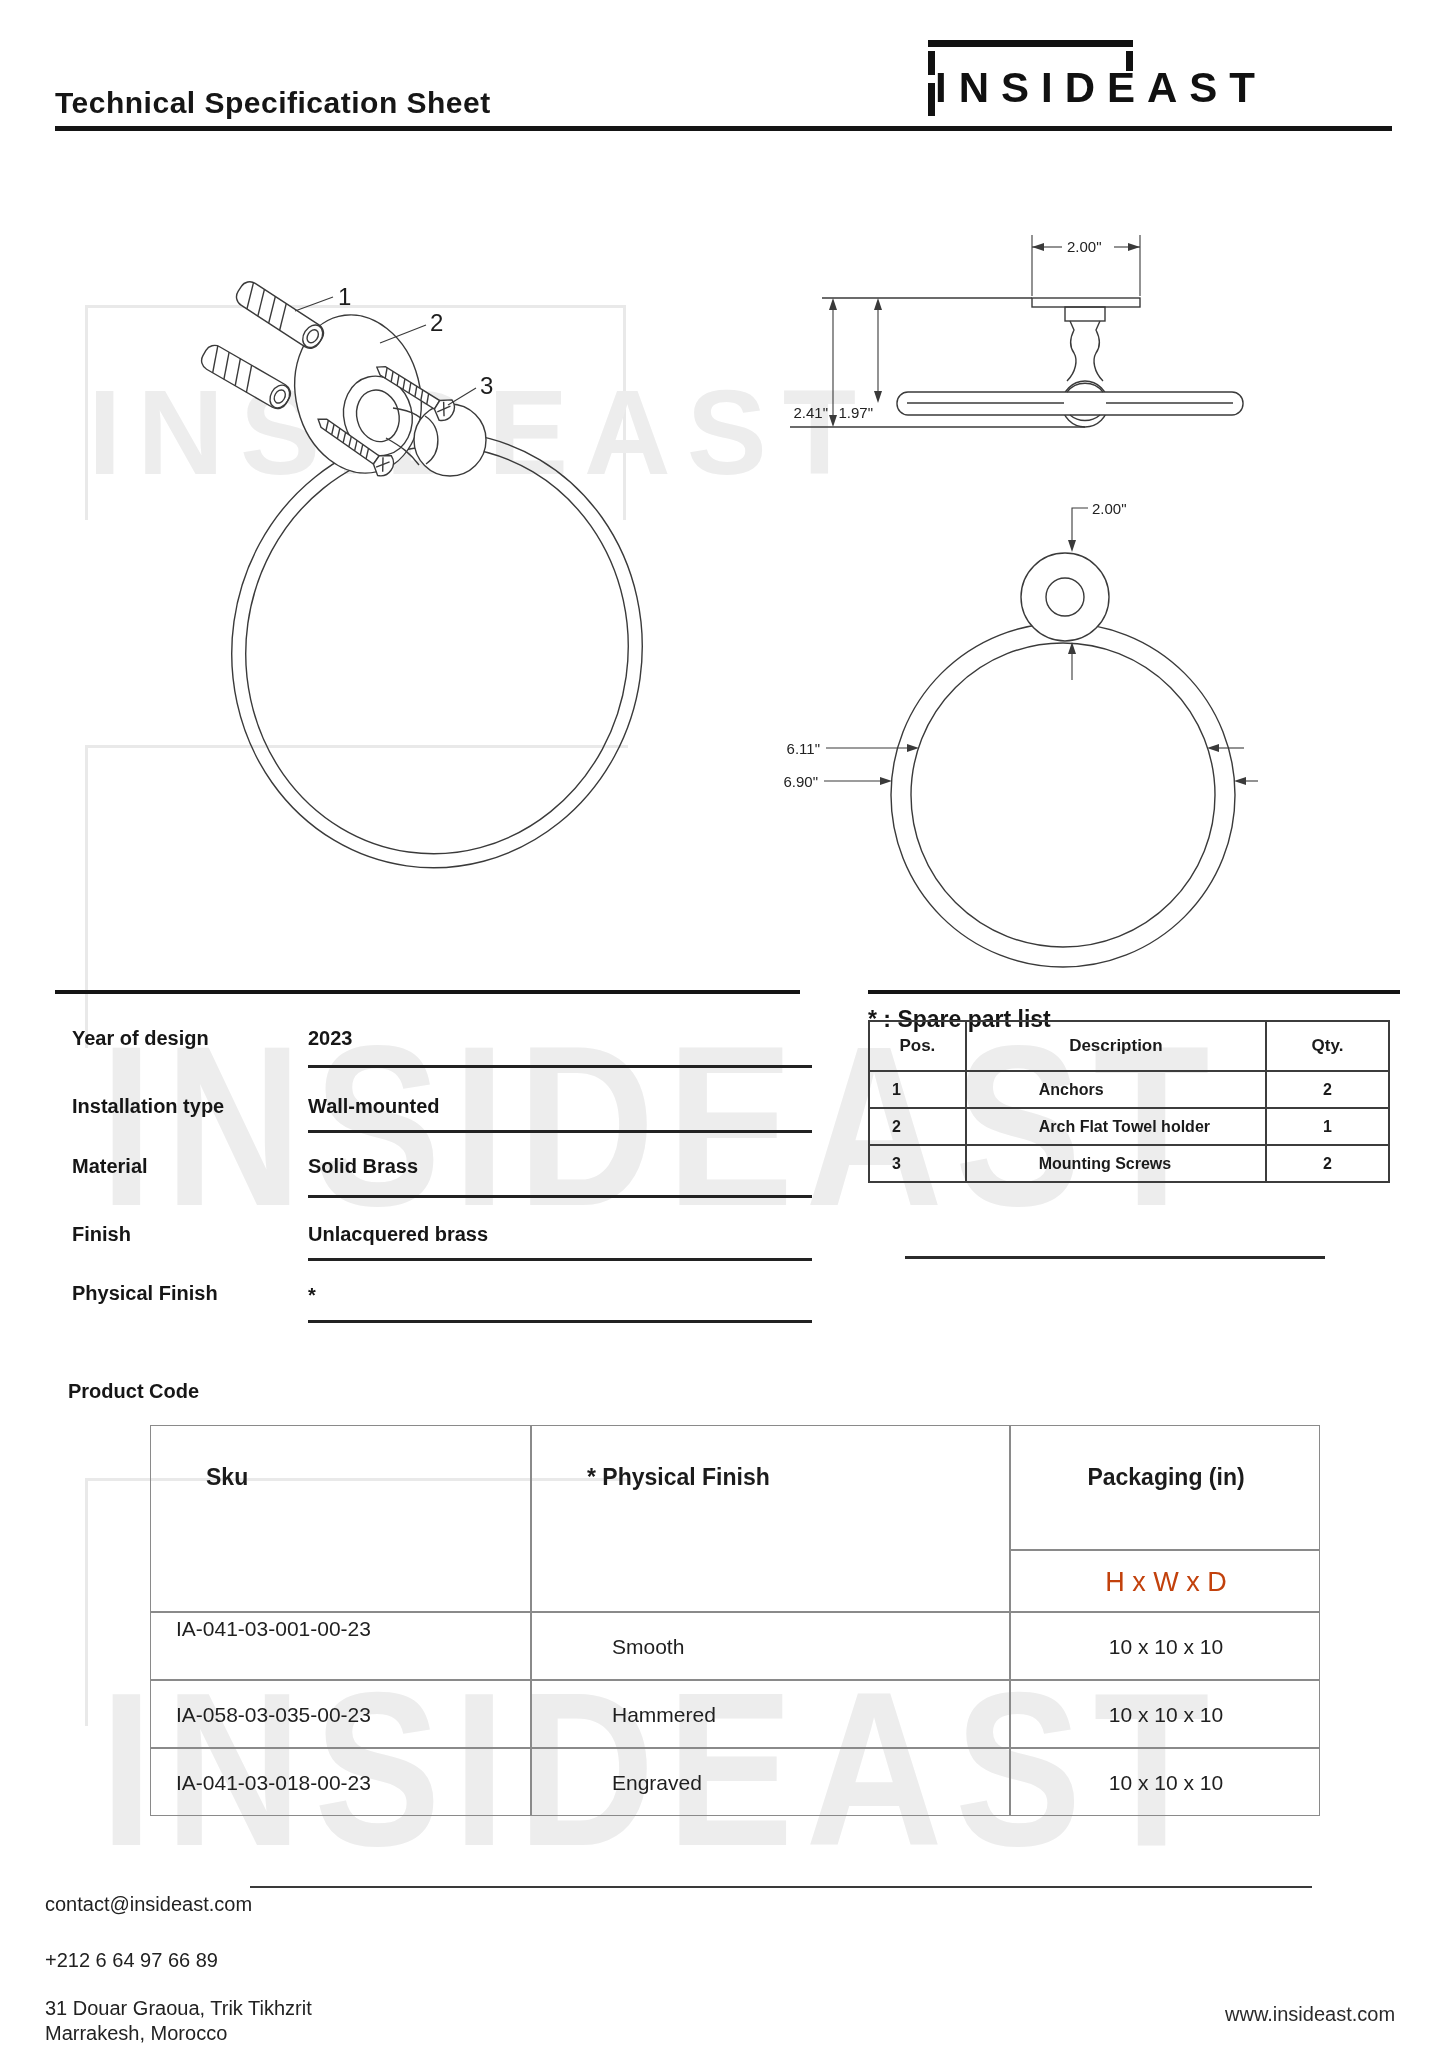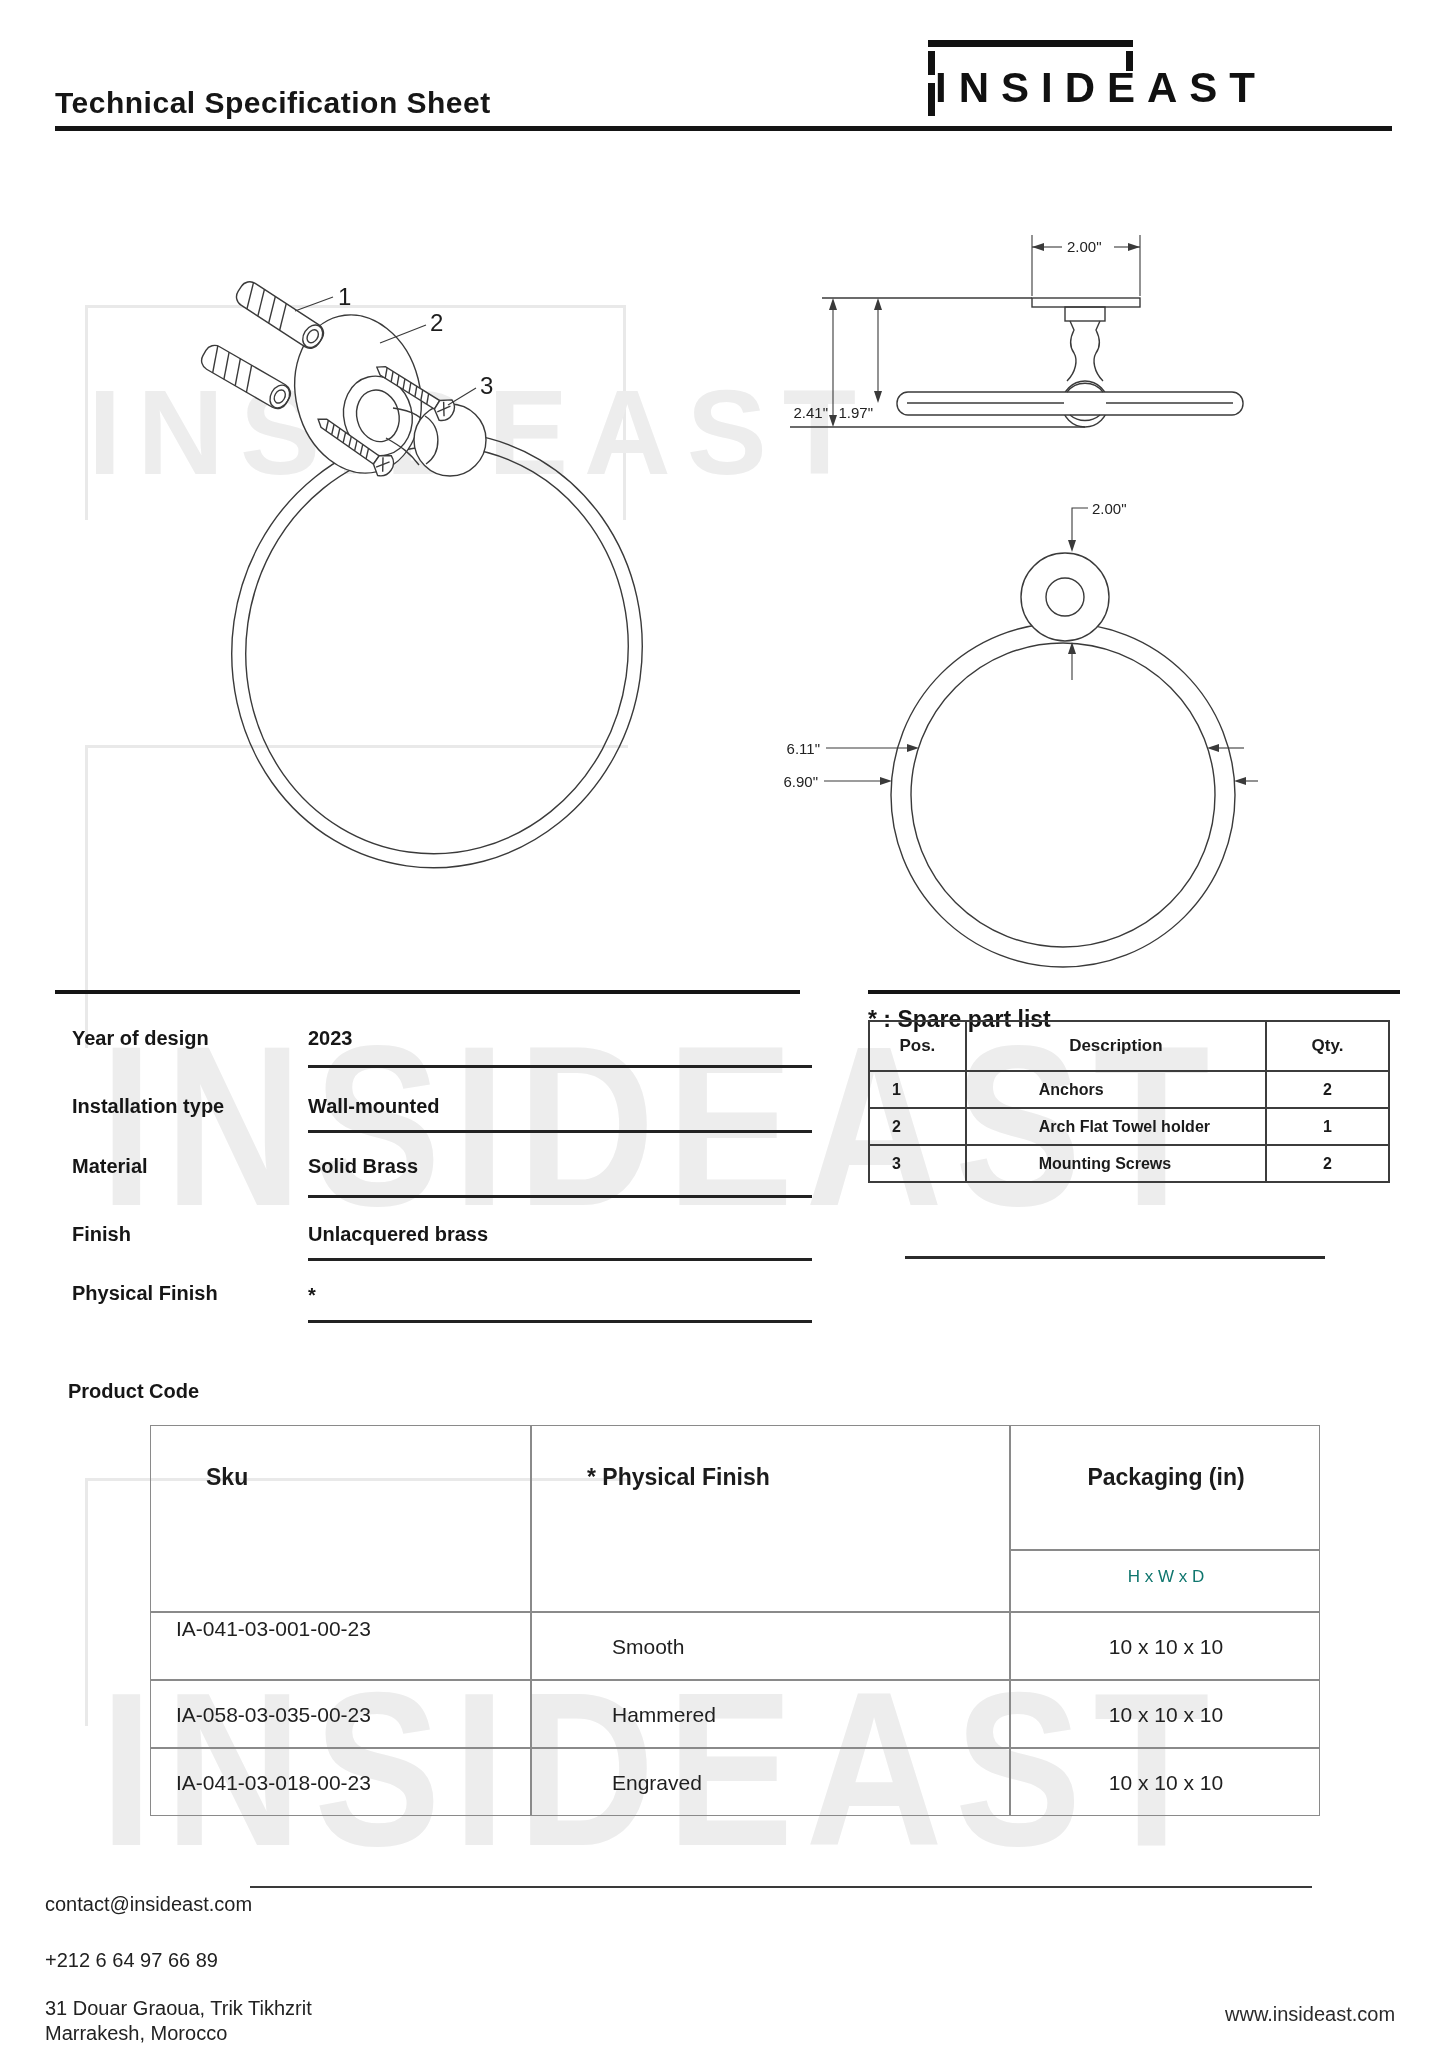--- a/index.html
+++ b/index.html
@@ -31,21 +31,21 @@
   table.spare td{height:33px;}
   td.c-pos{width:92px;padding-left:22px;}
   td.c-desc{width:280px;padding-left:72px;}
   td.c-qty{width:150px;text-align:center;}
   .spare-subrule{position:absolute;left:905px;top:1256px;width:420px;height:3px;background:#2b2b2b;}
   
   .pc-title{position:absolute;left:68px;top:1380px;font-size:20px;font-weight:bold;color:#161616;}
   .pct{position:absolute;left:150px;top:1425px;width:1170px;height:391px;}
   .pct .cell{position:absolute;border:1.5px solid #8a8a8a;box-sizing:border-box;background:transparent;}
   .pct-head{font-size:23px;font-weight:bold;color:#1b1b1b;}
-  .pct-sub{font-size:17px;color:#0f766e;}
+  .pct-sub{font-size:27px;color:#c2410c;}
   .pct-cell-text{font-size:21px;color:#1f1f1f;}
   
   .footer-rule{position:absolute;left:250px;top:1886px;width:1062px;height:2px;background:#3a3a3a;}
   .ft{position:absolute;left:45px;font-size:20px;color:#222;}
   .website{position:absolute;left:1225px;top:2003px;font-size:20px;color:#2b2b2b;}
   
   svg{overflow:visible;}
   svg .ln{stroke:#3a3a3a;stroke-width:1.4;fill:none;}
   svg .lnw{stroke:#3a3a3a;stroke-width:1.4;fill:#ffffff;}
   svg .dim{stroke:#3a3a3a;stroke-width:1.1;fill:none;}

